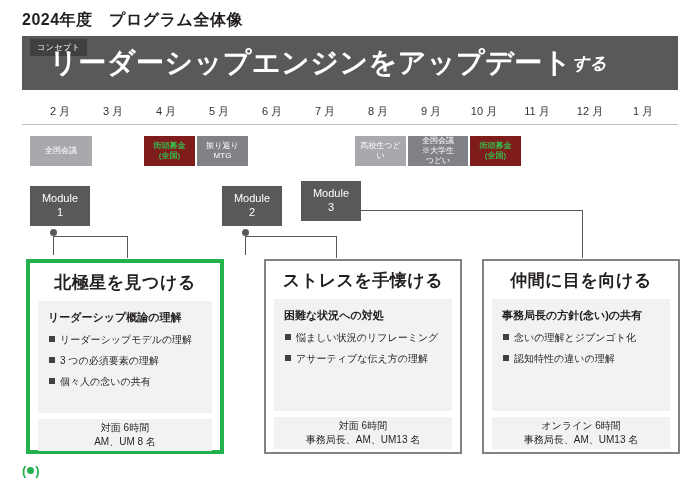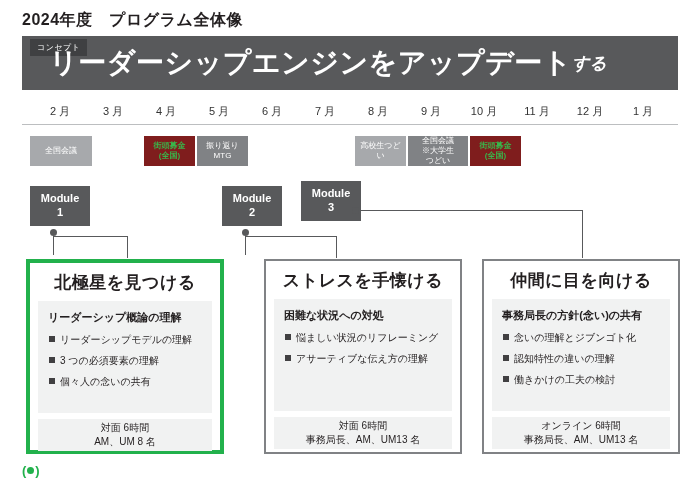--- a/index.html
+++ b/index.html
@@ -109,21 +109,21 @@
   .chip.green  { background: #7f1d1d; color: #39b54a; font-weight: bold; }
 
   
   .module {
     position: absolute;
     width: 60px;
     height: 40px;
     background: #58595b;
     color: #ffffff;
     font-size: 11px;
-    font-weight: bold;
+    font-weight: normal;
     line-height: 1.25;
     display: flex;
     flex-direction: column;
     align-items: center;
     justify-content: center;
     white-space: pre-line;
   }
 
   
   .conn {
@@ -319,21 +319,20 @@
       <span>事務局長、AM、UM13 名</span>
     </div>
   </div>
 
   <div class="card" style="left:482px;">
     <div class="card-head">仲間に目を向ける</div>
     <div class="card-body">
       <div class="card-lead">事務局長の方針(念い)の共有</div>
       <div class="bullet"><span class="sq"></span><span>念いの理解とジブンゴト化</span></div>
       <div class="bullet"><span class="sq"></span><span>認知特性の違いの理解</span></div>
-      <div class="bullet"><span class="sq"></span><span>働きかけの工夫の検討</span></div>
     </div>
     <div class="card-foot">
       <span>オンライン  6時間</span>
       <span>事務局長、AM、UM13 名</span>
     </div>
   </div>
 
   <div class="logo">
     <span class="l-paren">(</span>
     <span class="l-dot"></span>

